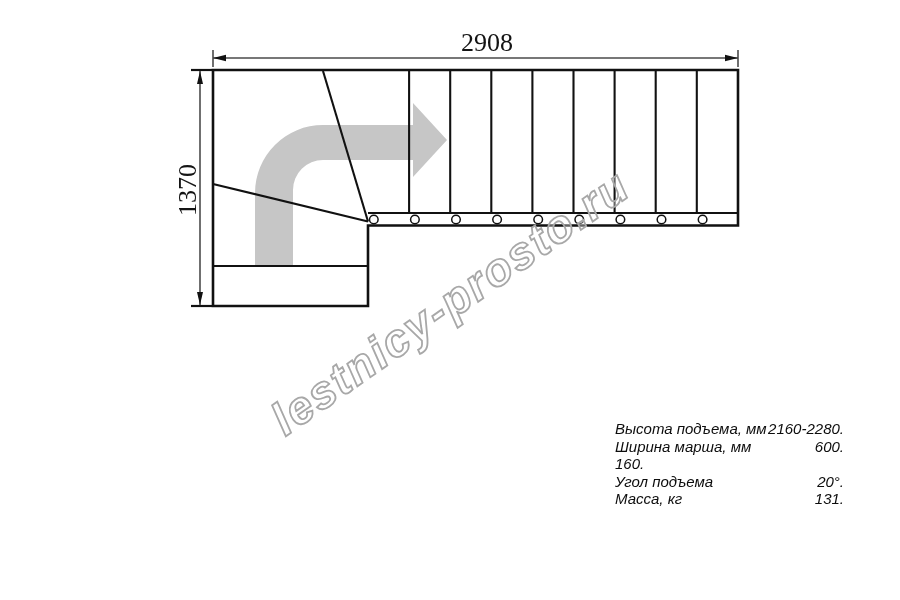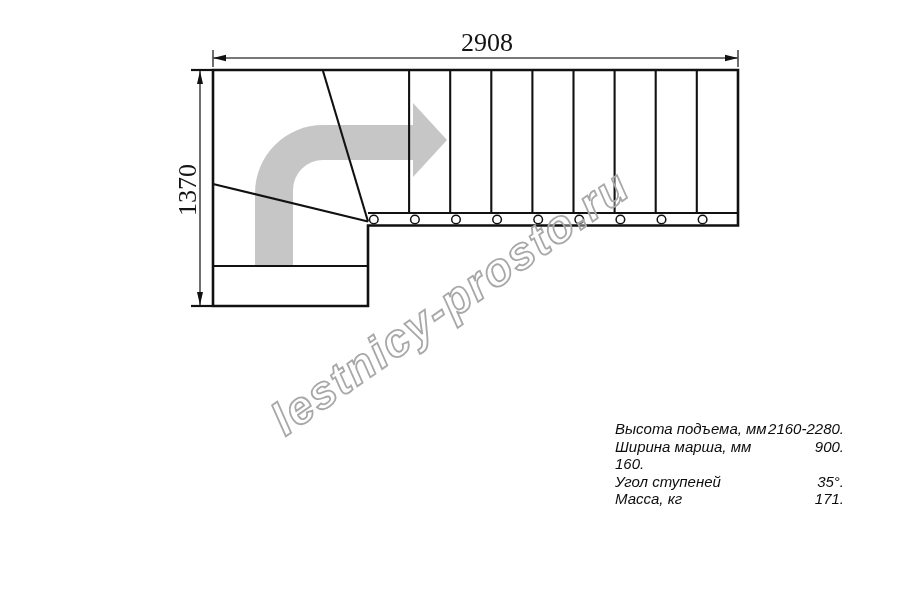--- a/index.html
+++ b/index.html
@@ -89,26 +89,26 @@
 
 <div id="watermark">lestnicy-prosto.ru</div>
 
 <div id="spec-table">
   <div class="spec-row">
     <span class="spec-label">Высота подъема, мм</span>
     <span class="spec-value">2160-2280.</span>
   </div>
   <div class="spec-row">
     <span class="spec-label">Ширина марша, мм</span>
-    <span class="spec-value">900.</span>
+    <span class="spec-value">600.</span>
   </div>
   <div class="spec-row">
     <span class="spec-value">160.</span>
   </div>
   <div class="spec-row">
-    <span class="spec-label">Угол ступеней</span>
-    <span class="spec-value">35°.</span>
+    <span class="spec-label">Угол подъема</span>
+    <span class="spec-value">20°.</span>
   </div>
   <div class="spec-row">
     <span class="spec-label">Масса, кг</span>
-    <span class="spec-value">171.</span>
+    <span class="spec-value">131.</span>
   </div>
 </div>
 
 </body></html>

